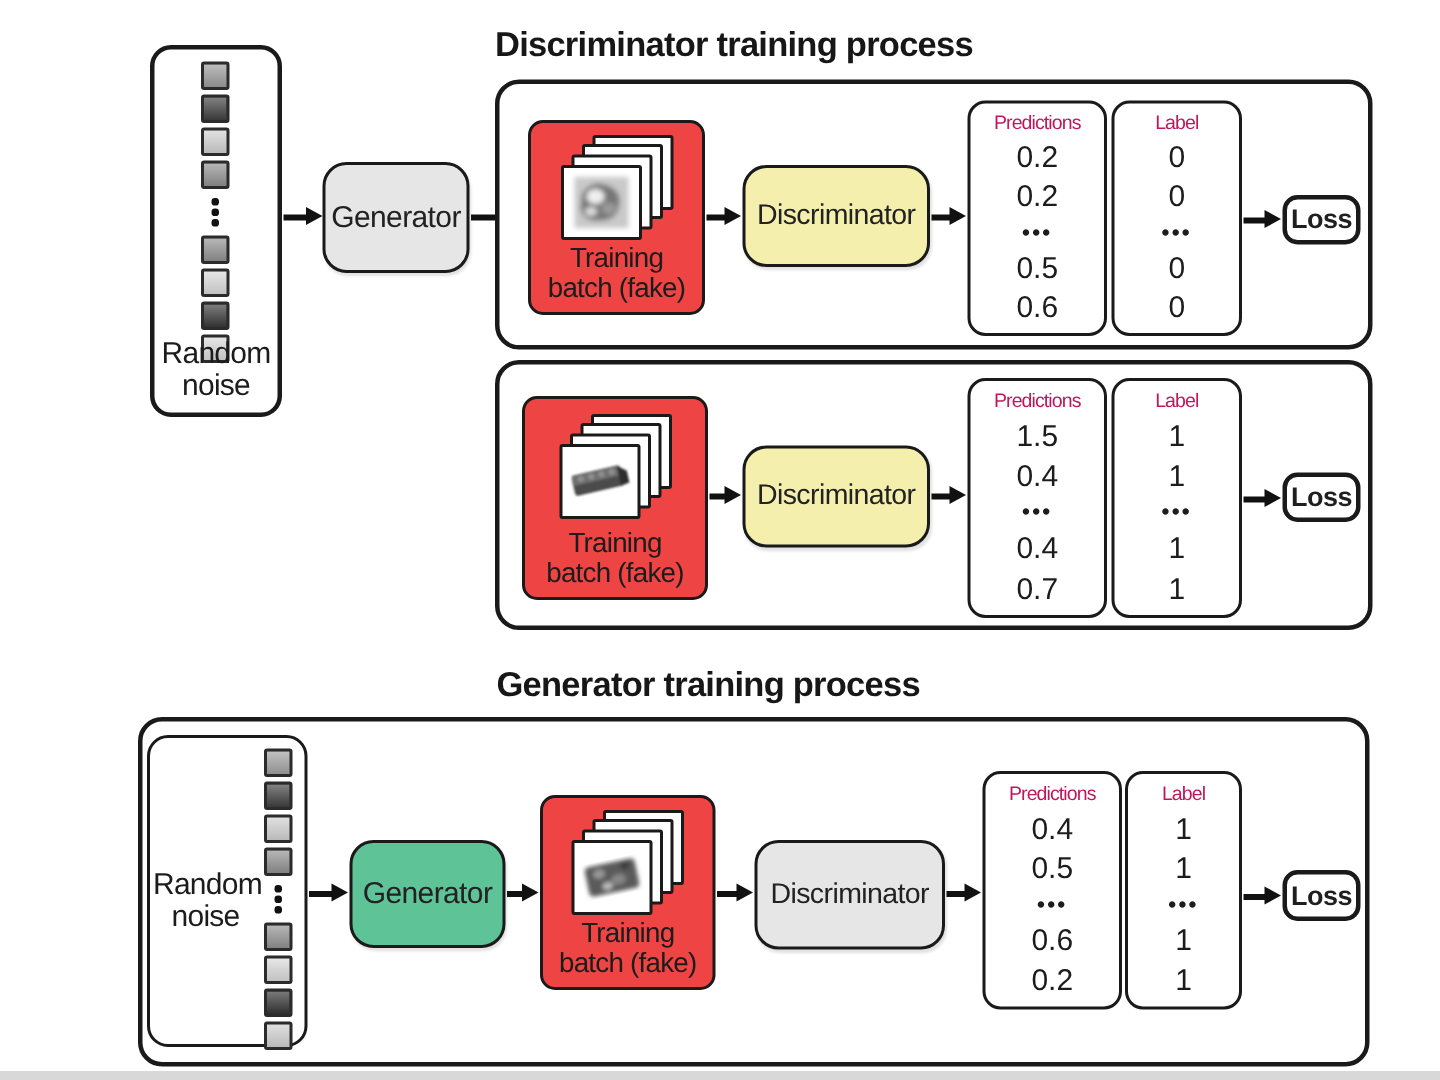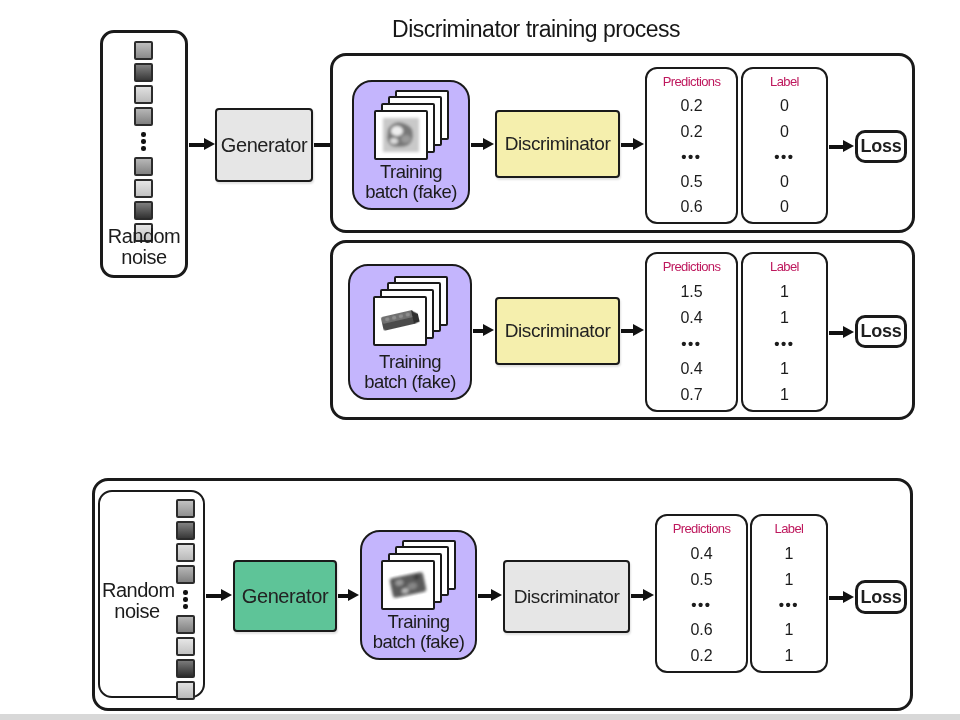--- a/index.html
+++ b/index.html
@@ -1,33 +1,33 @@
 <!DOCTYPE html>
 <html><head>
 <meta charset="utf-8">
 <style>
   html,body{margin:0;padding:0;background:#fff;}
   .canvas{position:relative;width:960px;height:720px;background:#ffffff;overflow:hidden;
           font-family:"Liberation Sans","DejaVu Sans",sans-serif;color:#1f1f1f;}
   .abs{position:absolute;box-sizing:border-box;}
-  .sec-title{font-size:23px;font-weight:400;letter-spacing:-0.5px;text-align:right;color:#171717;}
+  .sec-title{font-size:23px;font-weight:700;letter-spacing:-0.5px;text-align:left;color:#171717;}
   .panel{border:3px solid #1a1a1a;border-radius:16px;background:#fff;}
   .noise-box{border:3px solid #1a1a1a;border-radius:14px;background:#fff;}
-  .comp-box{border:2.5px solid #1a1a1a;border-radius:4px;display:flex;align-items:center;justify-content:center;
+  .comp-box{border:2.5px solid #1a1a1a;border-radius:16px;display:flex;align-items:center;justify-content:center;
             font-size:20px;letter-spacing:-0.4px;color:#222;box-shadow:1px 2px 2px rgba(0,0,0,.12);}
   .comp-yellow{background:#f5efad;}
   .comp-green{background:#5ec498;}
   .comp-gray{background:#e6e6e6;}
-  .batch-box{border:2.5px solid #1a1a1a;border-radius:20px;background:#c4b5fd;}
+  .batch-box{border:2.5px solid #1a1a1a;border-radius:10px;background:#ef4444;}
   .batch-caption{position:absolute;left:0;right:0;bottom:6px;text-align:center;font-size:18.5px;
                  line-height:1.08;letter-spacing:-0.5px;color:#1c1c1c;}
   .col-box{border:2.5px solid #1a1a1a;border-radius:12px;background:#fff;display:flex;flex-direction:column;
            justify-content:space-between;align-items:center;padding:5px 0 7px 0;}
   .col-header{font-size:13px;letter-spacing:-0.6px;color:#be185d;}
-  .col-val{font-size:16px;color:#1c1c1c;line-height:1;}
+  .col-val{font-size:20px;color:#1c1c1c;line-height:1;}
   .col-val.dots-row{font-size:15px;font-weight:700;letter-spacing:1.5px;}
   .loss-box{border:3px solid #1a1a1a;border-radius:10px;background:#fff;display:flex;align-items:center;
             justify-content:center;font-size:18px;font-weight:700;letter-spacing:-0.3px;}
   .arrow{position:absolute;height:13px;}
   .arrow::before{content:'';position:absolute;left:0;top:5px;right:8px;height:3.5px;background:#111;}
   .arrow::after{content:'';position:absolute;right:0;top:0;width:0;height:0;
                 border-top:6.5px solid transparent;border-bottom:6.5px solid transparent;border-left:11px solid #111;}
   .sq-col{position:absolute;display:flex;flex-direction:column;align-items:center;gap:4px;}
   .sq-group{display:flex;flex-direction:column;gap:3px;}
   .noise-square{width:19px;height:19px;border:2px solid #2b2b2b;border-radius:2px;box-sizing:border-box;
@@ -190,20 +190,21 @@
     <div class="col-val">1</div>
     <div class="col-val dots-row">•••</div>
     <div class="col-val">1</div>
     <div class="col-val">1</div>
   </div>
 
   <div class="arrow" style="left:829px;top:326px;width:25px;"></div>
 
   <div class="abs loss-box" style="left:855px;top:315px;width:52px;height:33px;">Loss</div>
 
+  <div class="abs sec-title" style="left:331px;top:443px;width:350px;">Generator training process</div>
 
   <div class="abs panel" style="left:92px;top:478px;width:821px;height:233px;"></div>
 
   <div class="abs noise-box" style="left:98px;top:490px;width:107px;height:208px;border-width:2.5px;">
     <div class="sq-col" style="left:76px;top:7px;">
       <div class="sq-group">
           <span class="noise-square" style="background-color: rgb(160, 160, 160);"></span>
           <span class="noise-square" style="background-color: rgb(63, 63, 63);"></span>
           <span class="noise-square" style="background-color: rgb(207, 207, 207);"></span>
           <span class="noise-square" style="background-color: rgb(143, 143, 143);"></span>

